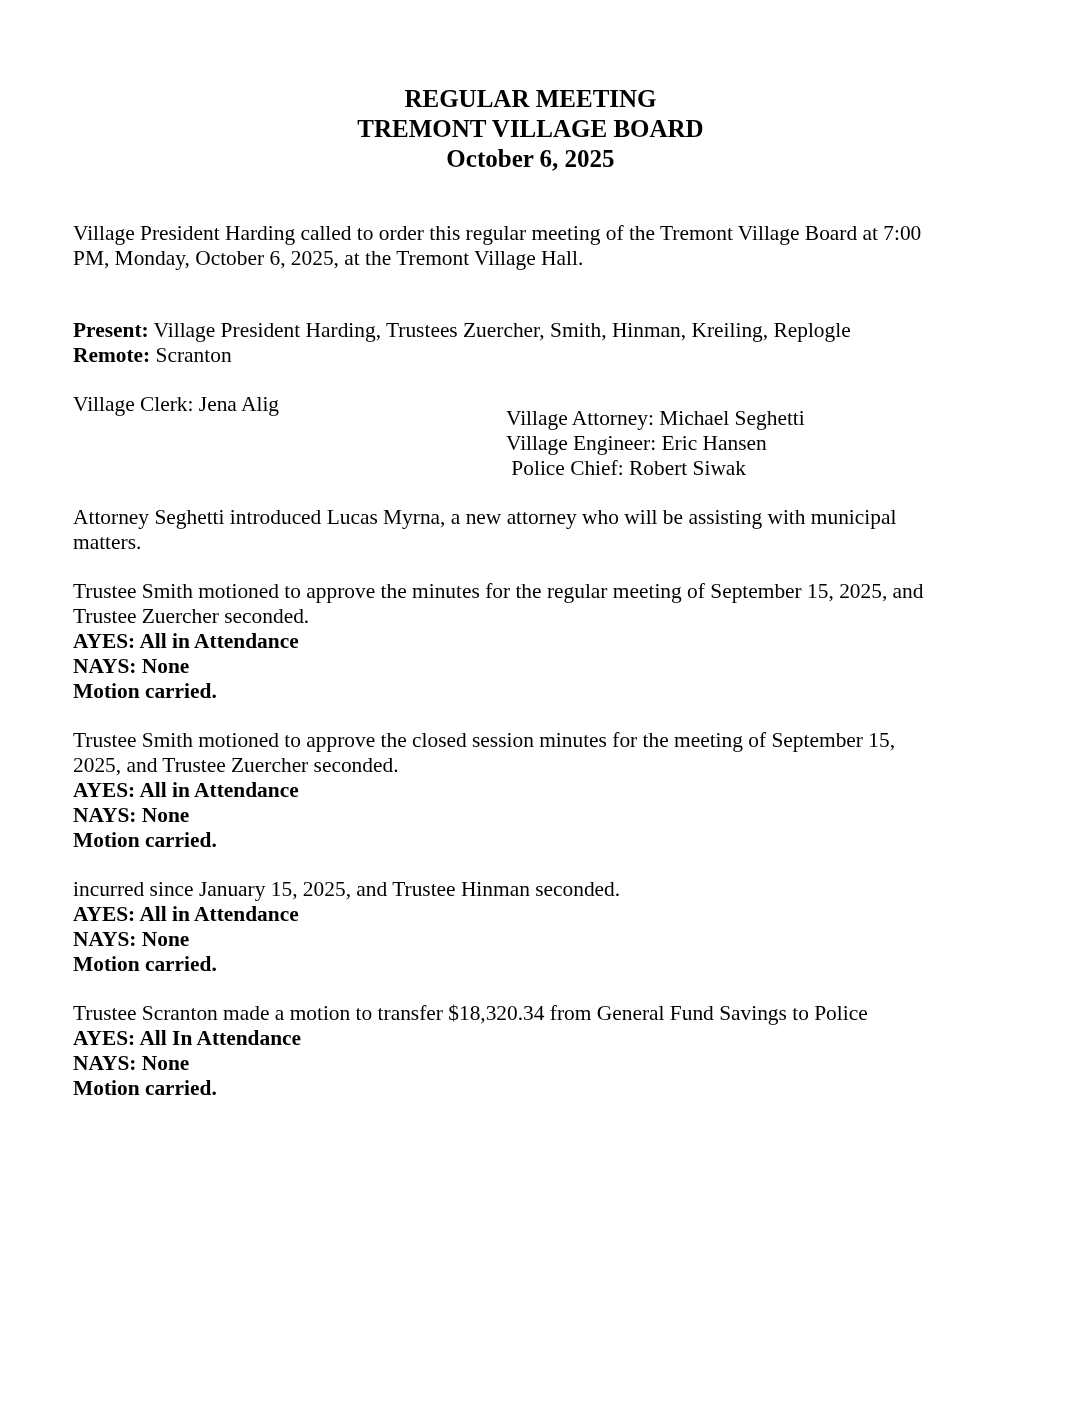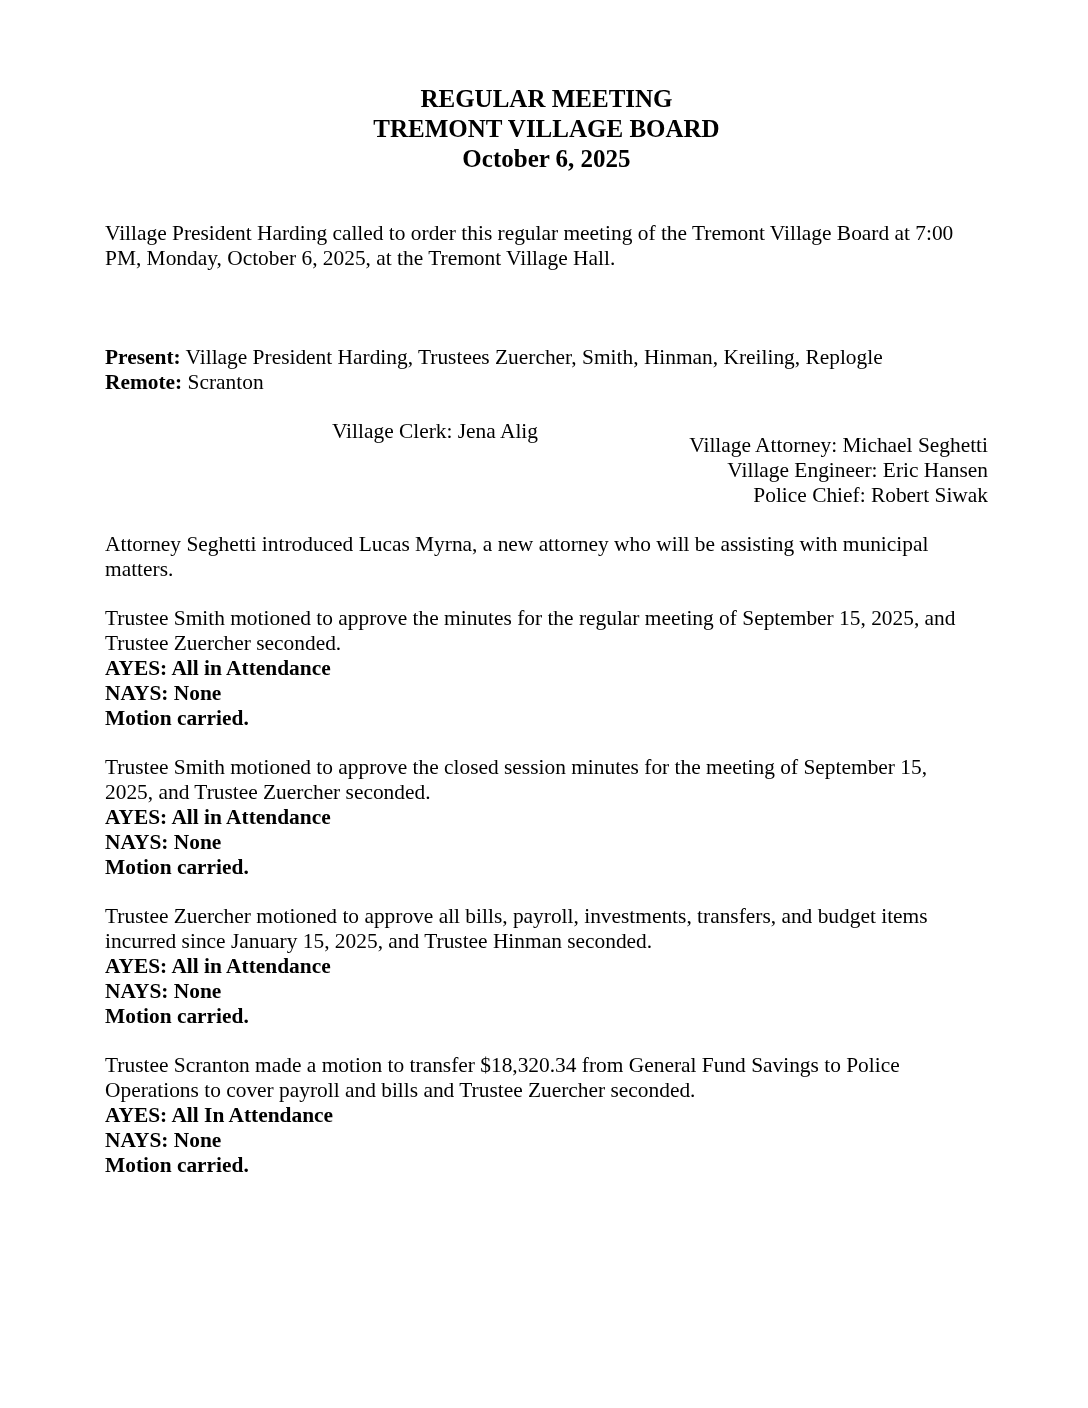--- a/index.html
+++ b/index.html
@@ -6,35 +6,35 @@
   .page {
     position: relative;
     width: 1088px;
     height: 1408px;
     box-sizing: border-box;
     background: #ffffff;
     color: #000000;
     font-family: "Liberation Serif", "DejaVu Serif", serif;
     font-size: 21.4px;
     line-height: 25px;
-    padding: 84px 100px 0 105px;
+    padding: 84px 100px 0 73px;
     overflow: hidden;
   }
   .line { white-space: pre; }
   .bold { font-weight: 700; }
   .title-block {
     text-align: center;
     font-weight: 700;
     font-size: 25px;
     line-height: 30px;
     margin-bottom: 47px;
   }
   .block { margin-bottom: 24px; }
-  .block-lg { margin-bottom: 74px; }
-  .officials-row { display: flex; text-align: right; }
+  .block-lg { margin-bottom: 47px; }
+  .officials-row { display: flex; }
   .officials-left { flex: 0 0 433px; width: 433px; }
   .officials-right { flex: 1 1 auto; margin-top: 14px; }
 </style>
 </head>
 <body>
 
 <div class="page">
 
   <div class="title-block">
     <div class="line">REGULAR MEETING</div>
@@ -80,29 +80,27 @@
 
   <div class="block">
     <div class="line">Trustee Smith motioned to approve the closed session minutes for the meeting of September 15,</div>
     <div class="line">2025, and Trustee Zuercher seconded.</div>
     <div class="line bold">AYES: All in Attendance</div>
     <div class="line bold">NAYS: None</div>
     <div class="line bold">Motion carried.</div>
   </div>
 
   <div class="block">
-    <div class="line">Trustee Zuercher motioned to approve all bills, payroll, investments, transfers, and budget items</div>
     <div class="line">incurred since January 15, 2025, and Trustee Hinman seconded.</div>
     <div class="line bold">AYES: All in Attendance</div>
     <div class="line bold">NAYS: None</div>
     <div class="line bold">Motion carried.</div>
   </div>
 
 
   <div class="block">
     <div class="line">Trustee Scranton made a motion to transfer $18,320.34 from General Fund Savings to Police</div>
-    <div class="line">Operations to cover payroll and bills and Trustee Zuercher seconded.</div>
     <div class="line bold">AYES: All In Attendance</div>
     <div class="line bold">NAYS: None</div>
     <div class="line bold">Motion carried.</div>
   </div>
 
 </div>
 
 </body></html>

